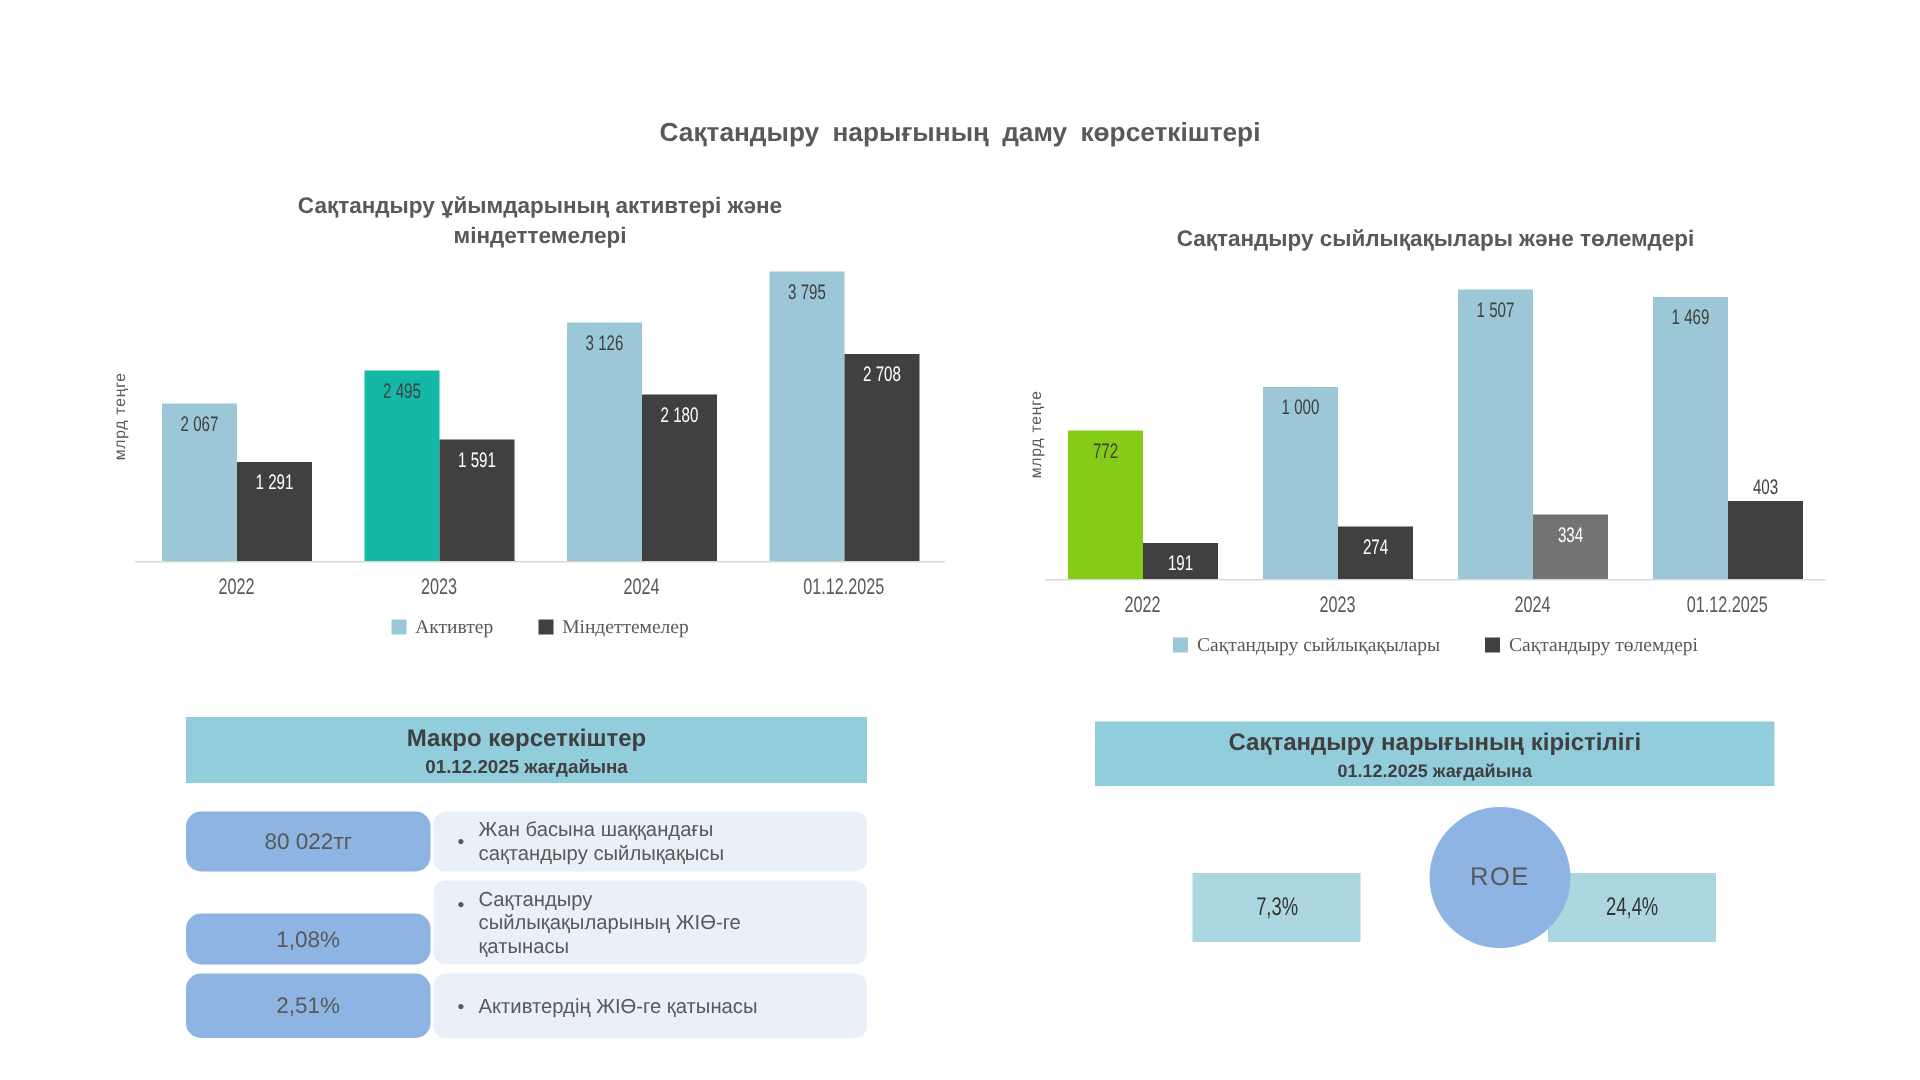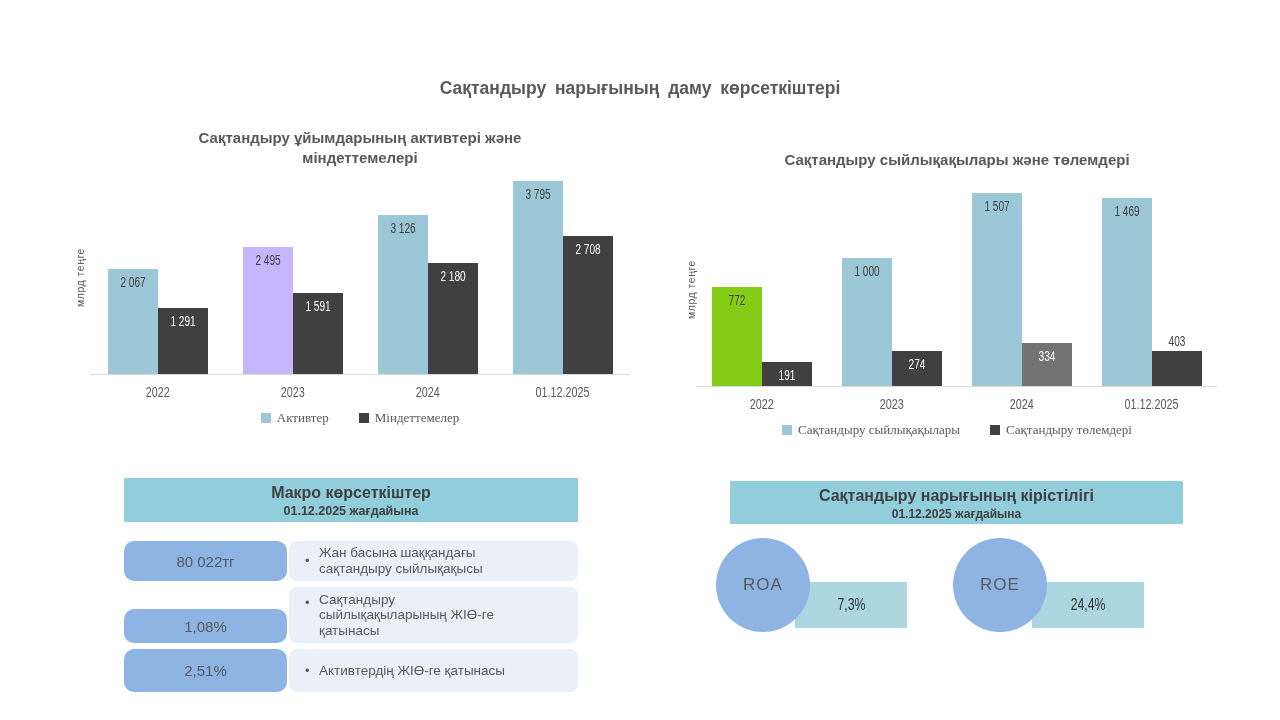--- a/index.html
+++ b/index.html
@@ -87,21 +87,21 @@
                 <div class="bar-label num" style="color: rgb(64, 64, 64);">2 067</div>
               </div>
               <div class="bar" style="height: 66px; background: rgb(64, 64, 64);">
                 <div class="bar-label num" style="color: rgb(255, 255, 255);">1 291</div>
               </div>
             </div>
             <div class="x-label num">2022</div>
           </div>
           <div class="bar-group">
             <div class="bars">
-              <div class="bar" style="height: 127px; background: #c4b5fd;">
+              <div class="bar" style="height: 127px; background: #14b8a6;">
                 <div class="bar-label num" style="color: rgb(64, 64, 64);">2 495</div>
               </div>
               <div class="bar" style="height: 81px; background: rgb(64, 64, 64);">
                 <div class="bar-label num" style="color: rgb(255, 255, 255);">1 591</div>
               </div>
             </div>
             <div class="x-label num">2023</div>
           </div>
           <div class="bar-group">
             <div class="bars">
@@ -178,21 +178,21 @@
                 <div class="bar-label num" style="color: rgb(255, 255, 255);">334</div>
               </div>
             </div>
             <div class="x-label num">2024</div>
           </div>
           <div class="bar-group">
             <div class="bars">
               <div class="bar" style="height: 188px; background: rgb(156, 199, 214);">
                 <div class="bar-label num" style="color: rgb(64, 64, 64);">1 469</div>
               </div>
-              <div class="bar" style="height: 35px; background: rgb(64, 64, 64);">
+              <div class="bar" style="height: 52px; background: rgb(64, 64, 64);">
                 <div class="bar-label num outside" style="color: rgb(64, 64, 64);">403</div>
               </div>
             </div>
             <div class="x-label num">01.12.2025</div>
           </div>
         </div>
       <div class="axis-line"></div>
     </div>
     <div class="legend">
       <div class="legend-item">
@@ -246,23 +246,20 @@
   <div class="panel-header profit-header" style="background: rgb(146, 205, 220);">
     <div class="h1">Сақтандыру нарығының кірістілігі</div>
     <div class="h2">01.12.2025 жағдайына</div>
   </div>
 
   <div class="profit-items">
     <div class="profit-group g1">
       <div class="profit-rect" style="background: rgb(172, 214, 224);">
         <span class="num">7,3%</span>
       </div>
-      <div class="profit-circle" style="background: rgb(141, 180, 226);">
-        <span>ROA</span>
-      </div>
     </div>
     <div class="profit-group g2">
       <div class="profit-rect" style="background: rgb(172, 214, 224);">
         <span class="num">24,4%</span>
       </div>
       <div class="profit-circle" style="background: rgb(141, 180, 226);">
         <span>ROE</span>
       </div>
     </div>
   </div>

